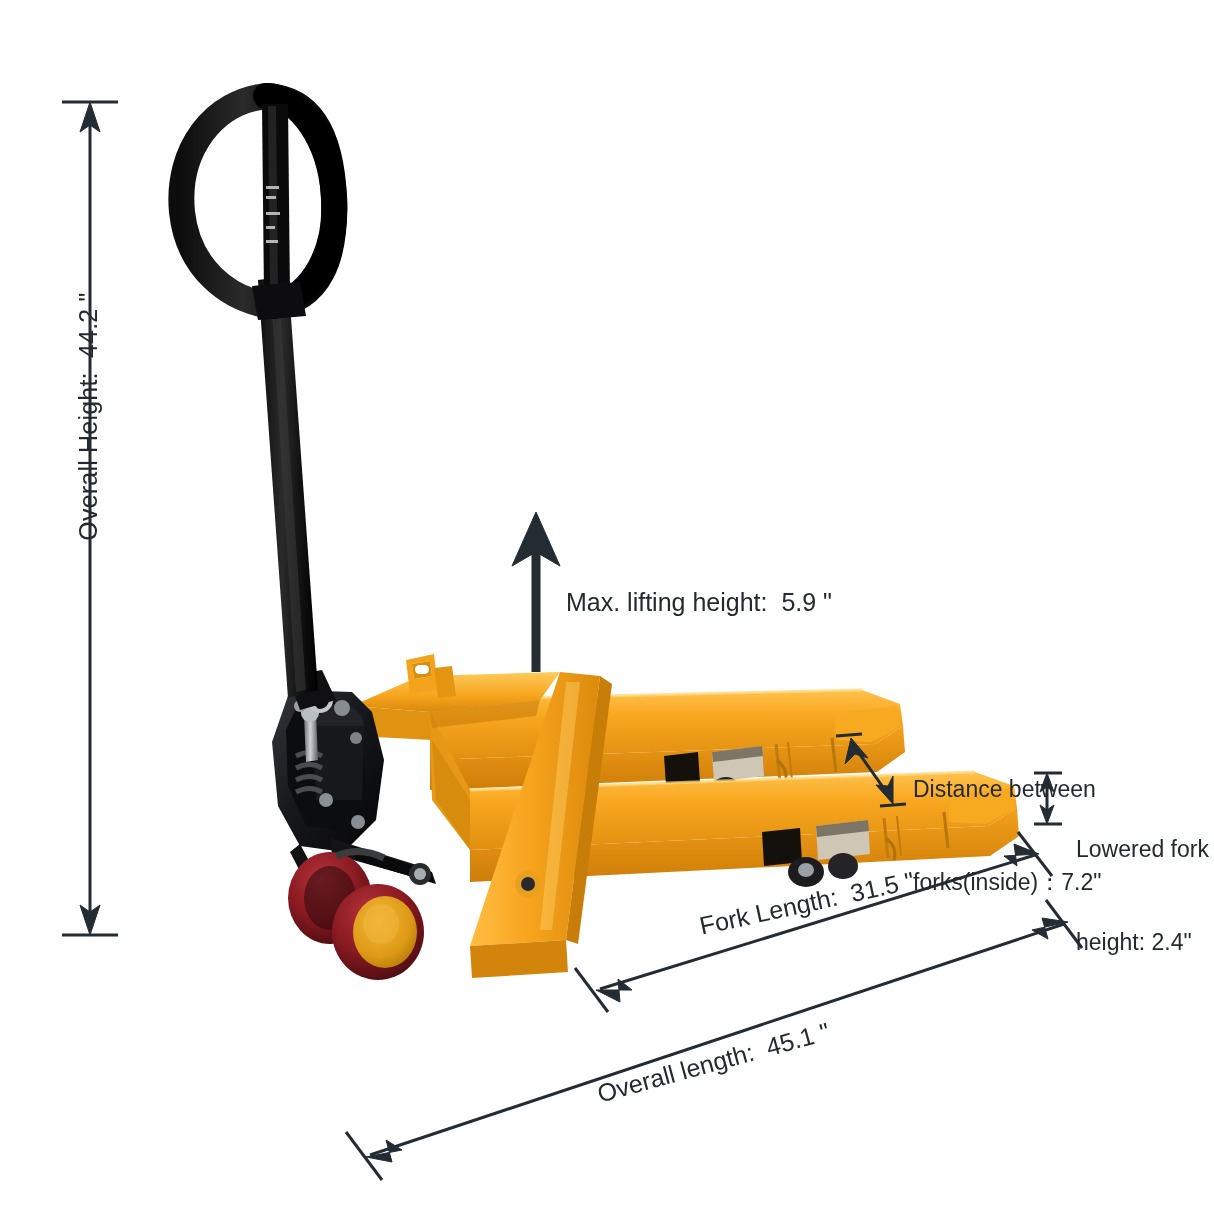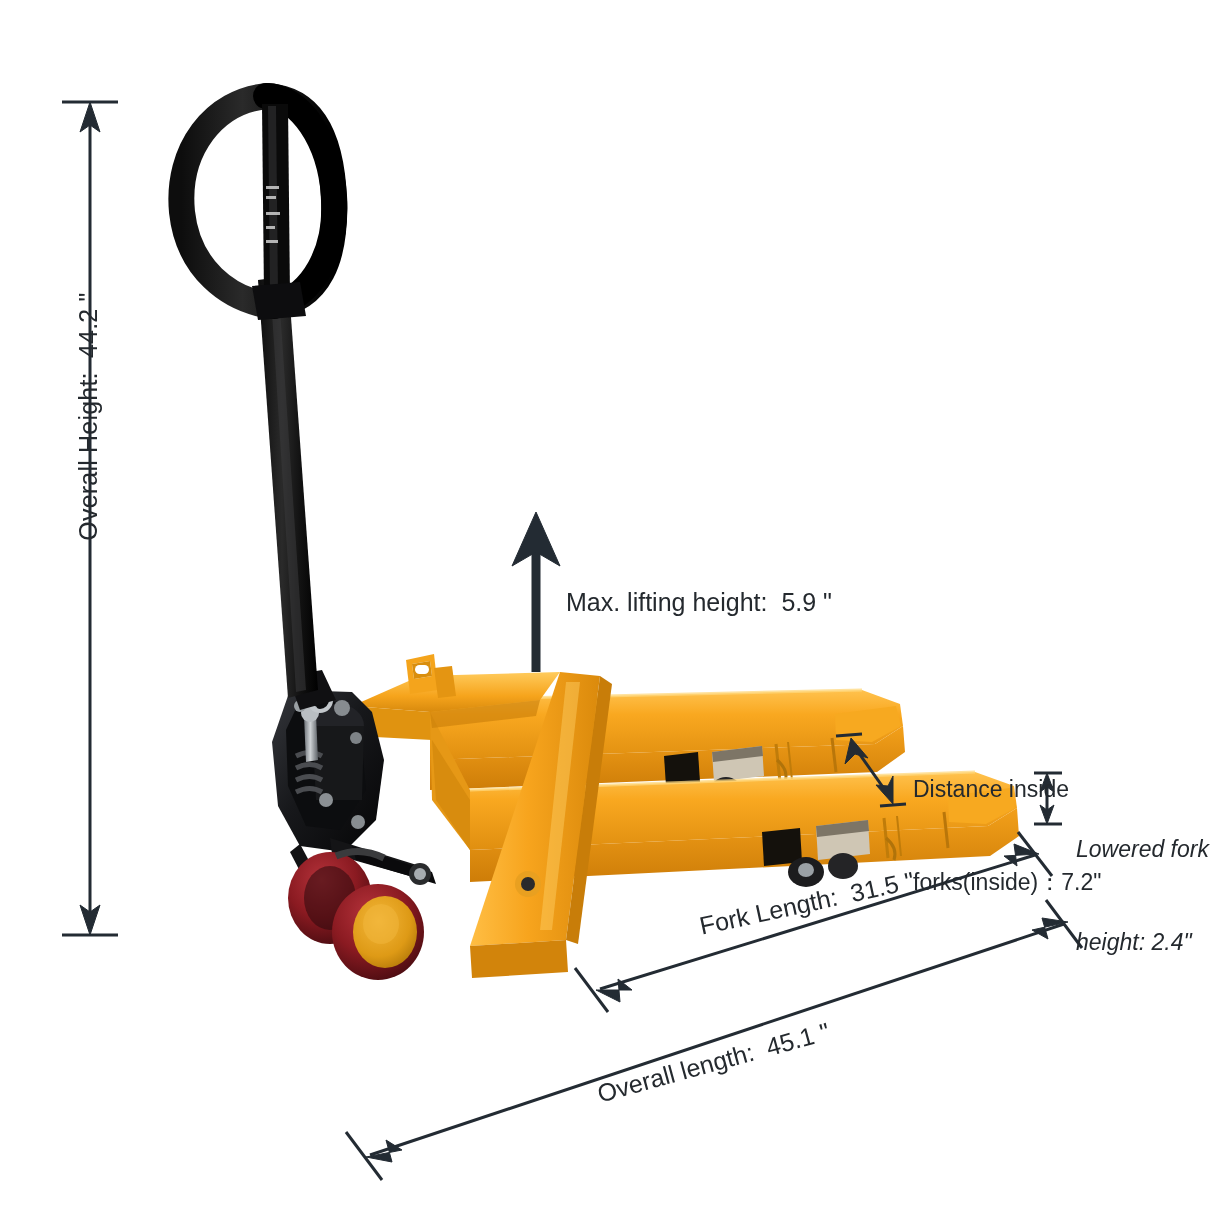--- a/index.html
+++ b/index.html
@@ -9,21 +9,21 @@
   #stage{position:relative;width:1214px;height:1214px;background:#fff;}
   svg.layer{position:absolute;left:0;top:0;width:1214px;height:1214px;}
   .dimtext{position:absolute;white-space:pre;color:#24292e;font-weight:400;}
   .vert-label{
      position:absolute;left:-72px;top:400px;width:320px;
      transform:rotate(-90deg);transform-origin:center center;
      text-align:center;font-size:25px;line-height:1.32;letter-spacing:.2px;
   }
   .lbl-lift{left:566px;top:588px;font-size:25px;}
   .lbl-dist{left:913px;top:712px;font-size:23px;line-height:1.35;}
-  .lbl-lower{left:1076px;top:772px;font-size:23px;line-height:1.35;font-style:italic;}
+  .lbl-lower{left:1076px;top:772px;font-size:23px;line-height:1.35;}
   .lbl-fork{left:700px;top:912px;font-size:25px;transform:rotate(-12.2deg);
             transform-origin:left center;}
   .lbl-overall{left:598px;top:1080px;font-size:25px;transform:rotate(-15.4deg);
             transform-origin:left center;}
 </style>
 </head>
 <body>
 
 <div id="stage">
 
@@ -258,21 +258,21 @@
         <line x1="1046" y1="900" x2="1082" y2="948" stroke-width="3"></line>
       </g>
     </g>
   </svg>
 
   <div class="dimtext vert-label">Overall Height:  44.2 "</div>
 
   <div class="dimtext lbl-lift">Max. lifting height:  5.9 "</div>
 
   <div class="dimtext lbl-dist">
-    <div>Distance inside</div>
+    <div>Distance between</div>
     <div>forks(inside)：7.2"</div>
   </div>
 
   <div class="dimtext lbl-lower">
     <div>Lowered fork</div>
     <div>height: 2.4"</div>
   </div>
 
   <div class="dimtext lbl-fork">Fork Length:  31.5 "</div>
 

